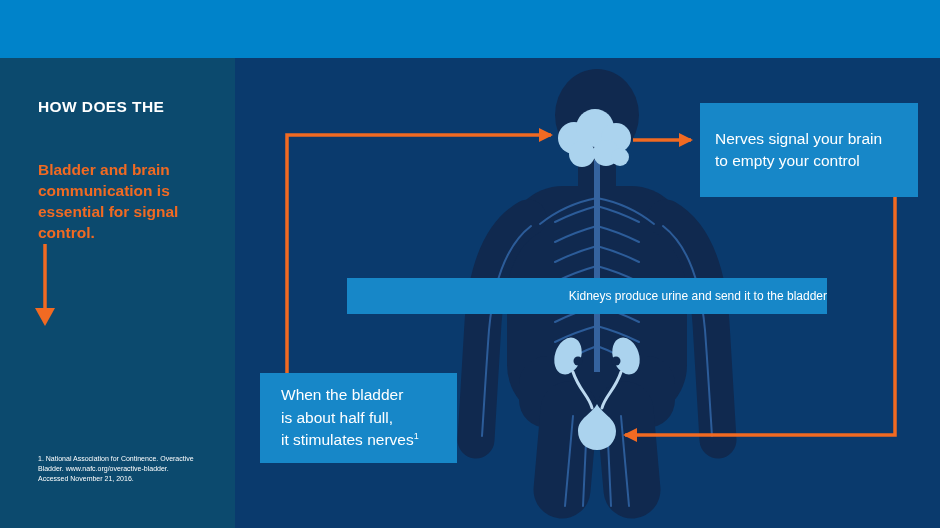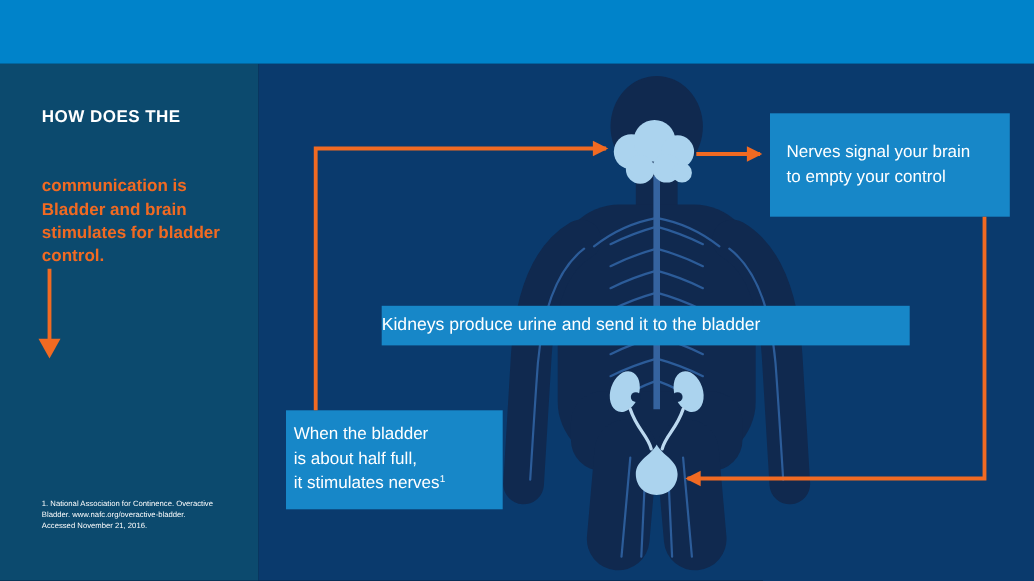--- a/index.html
+++ b/index.html
@@ -17,39 +17,39 @@
   .footnote { position:absolute; left:38px; top:396px; color:#ffffff; font-size:7px; font-weight:normal; line-height:1.45; }
   .footnote .line { display:block; white-space:nowrap; }
 
   .canvas { position:absolute; left:235px; top:58px; width:705px; height:470px; background:#0a3a6d; overflow:hidden; }
   .body-svg, .arrows-svg { position:absolute; left:0; top:0; width:705px; height:470px; display:block; }
   .arrows-svg { pointer-events:none; }
 
   .callout { position:absolute; background:#1787c8; color:#ffffff; display:flex; flex-direction:column; justify-content:center; }
   .callout .line { display:block; white-space:nowrap; }
   .callout-brain { left:465px; top:45px; width:218px; height:94px; padding-left:15px; font-size:15.5px; line-height:1.45; }
-  .callout-kidneys { left:112px; top:220px; width:480px; height:36px; align-items:flex-start; font-size:16px; line-height:1; }
-  .callout-bladder { left:25px; top:315px; width:197px; height:90px; padding-left:7px; font-size:15.5px; line-height:1.47; }
+  .callout-kidneys { left:112px; top:220px; width:480px; height:36px; align-items:flex-end; font-size:12px; line-height:1; }
+  .callout-bladder { left:25px; top:315px; width:197px; height:90px; padding-left:21px; font-size:15.5px; line-height:1.47; }
   .callout-bladder sup { font-size:9px; line-height:0; }
 </style>
 </head>
 <body>
 
 <div class="stage">
 
   <div class="topbar"></div>
 
   <aside class="sidebar">
     <h1 class="heading">
       <span class="line">HOW DOES THE</span>
     </h1>
     <p class="intro">
+      <span class="line">Bladder and brain</span>
       <span class="line">communication is</span>
-      <span class="line">Bladder and brain</span>
-      <span class="line">stimulates for bladder</span>
+      <span class="line">essential for signal</span>
       <span class="line">control.</span>
     </p>
     <svg class="side-arrow" viewBox="0 0 30 84">
       <line x1="15" y1="0" x2="15" y2="66" stroke="#f16a22" stroke-width="3.5"></line>
       <path d="M5,64 L25,64 L15,82 Z" fill="#f16a22"></path>
     </svg>
     <p class="footnote">
       <span class="line">1. National Association for Continence. Overactive</span>
       <span class="line">Bladder. www.nafc.org/overactive-bladder.</span>
       <span class="line">Accessed November 21, 2016.</span>

